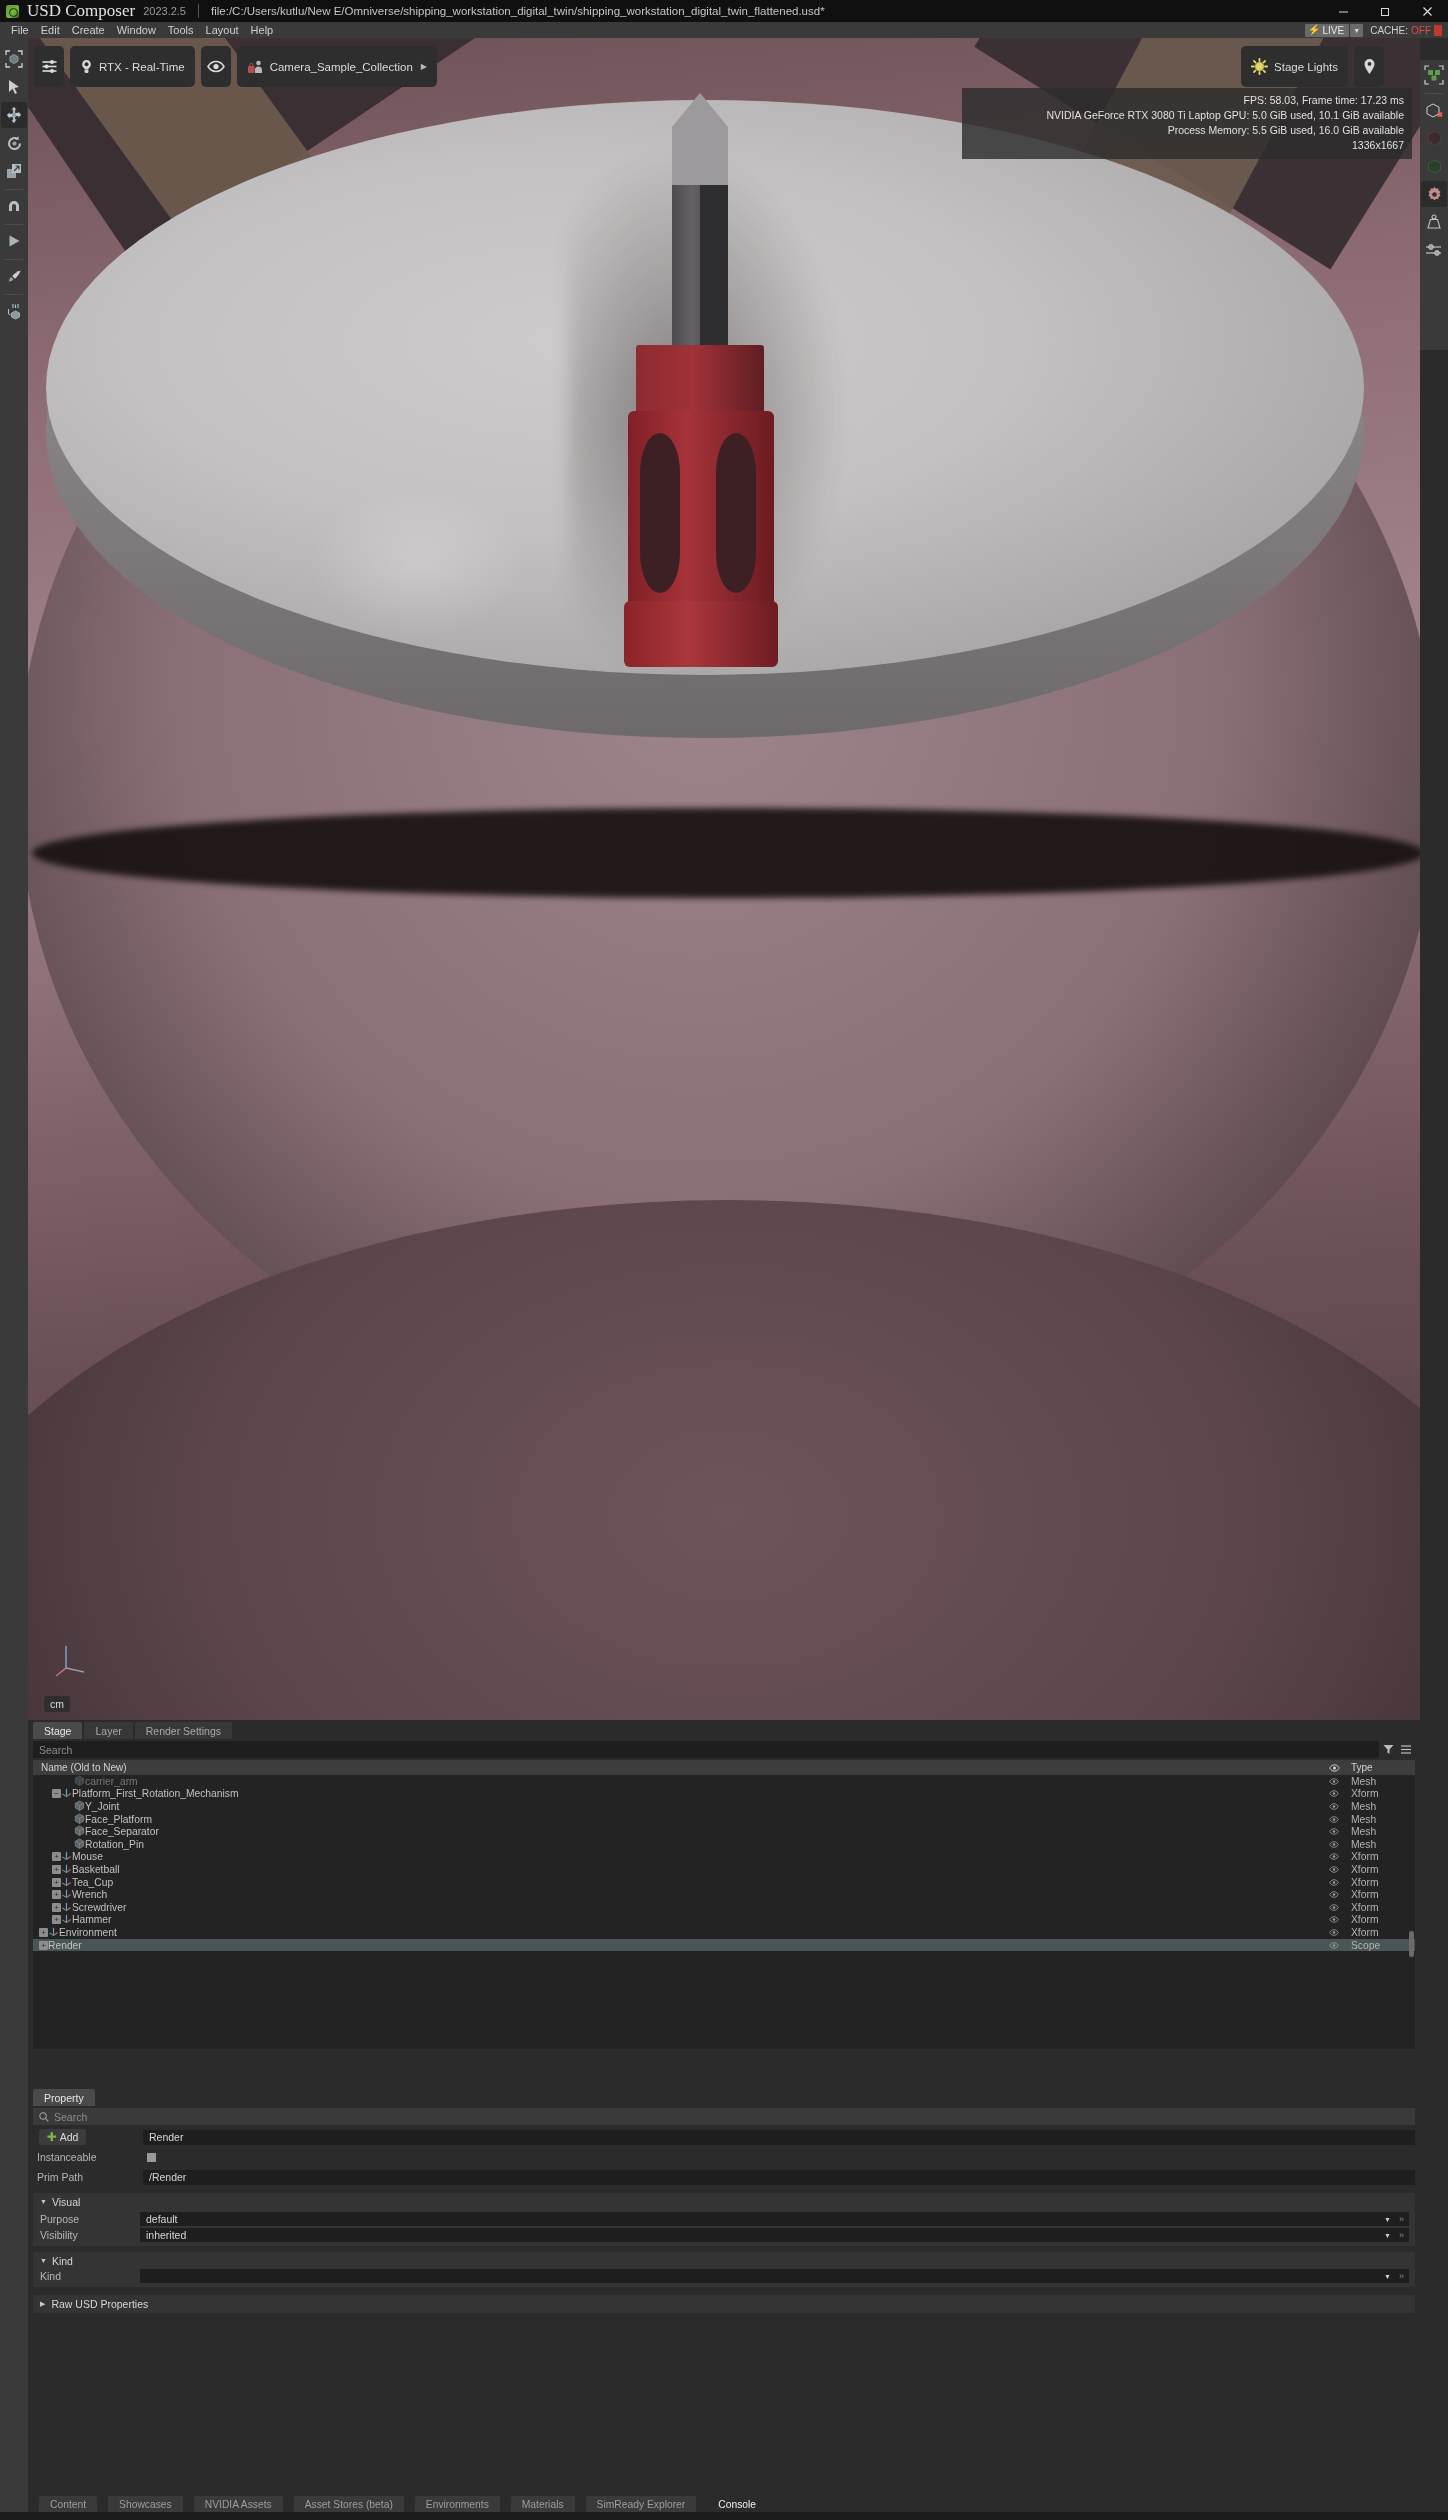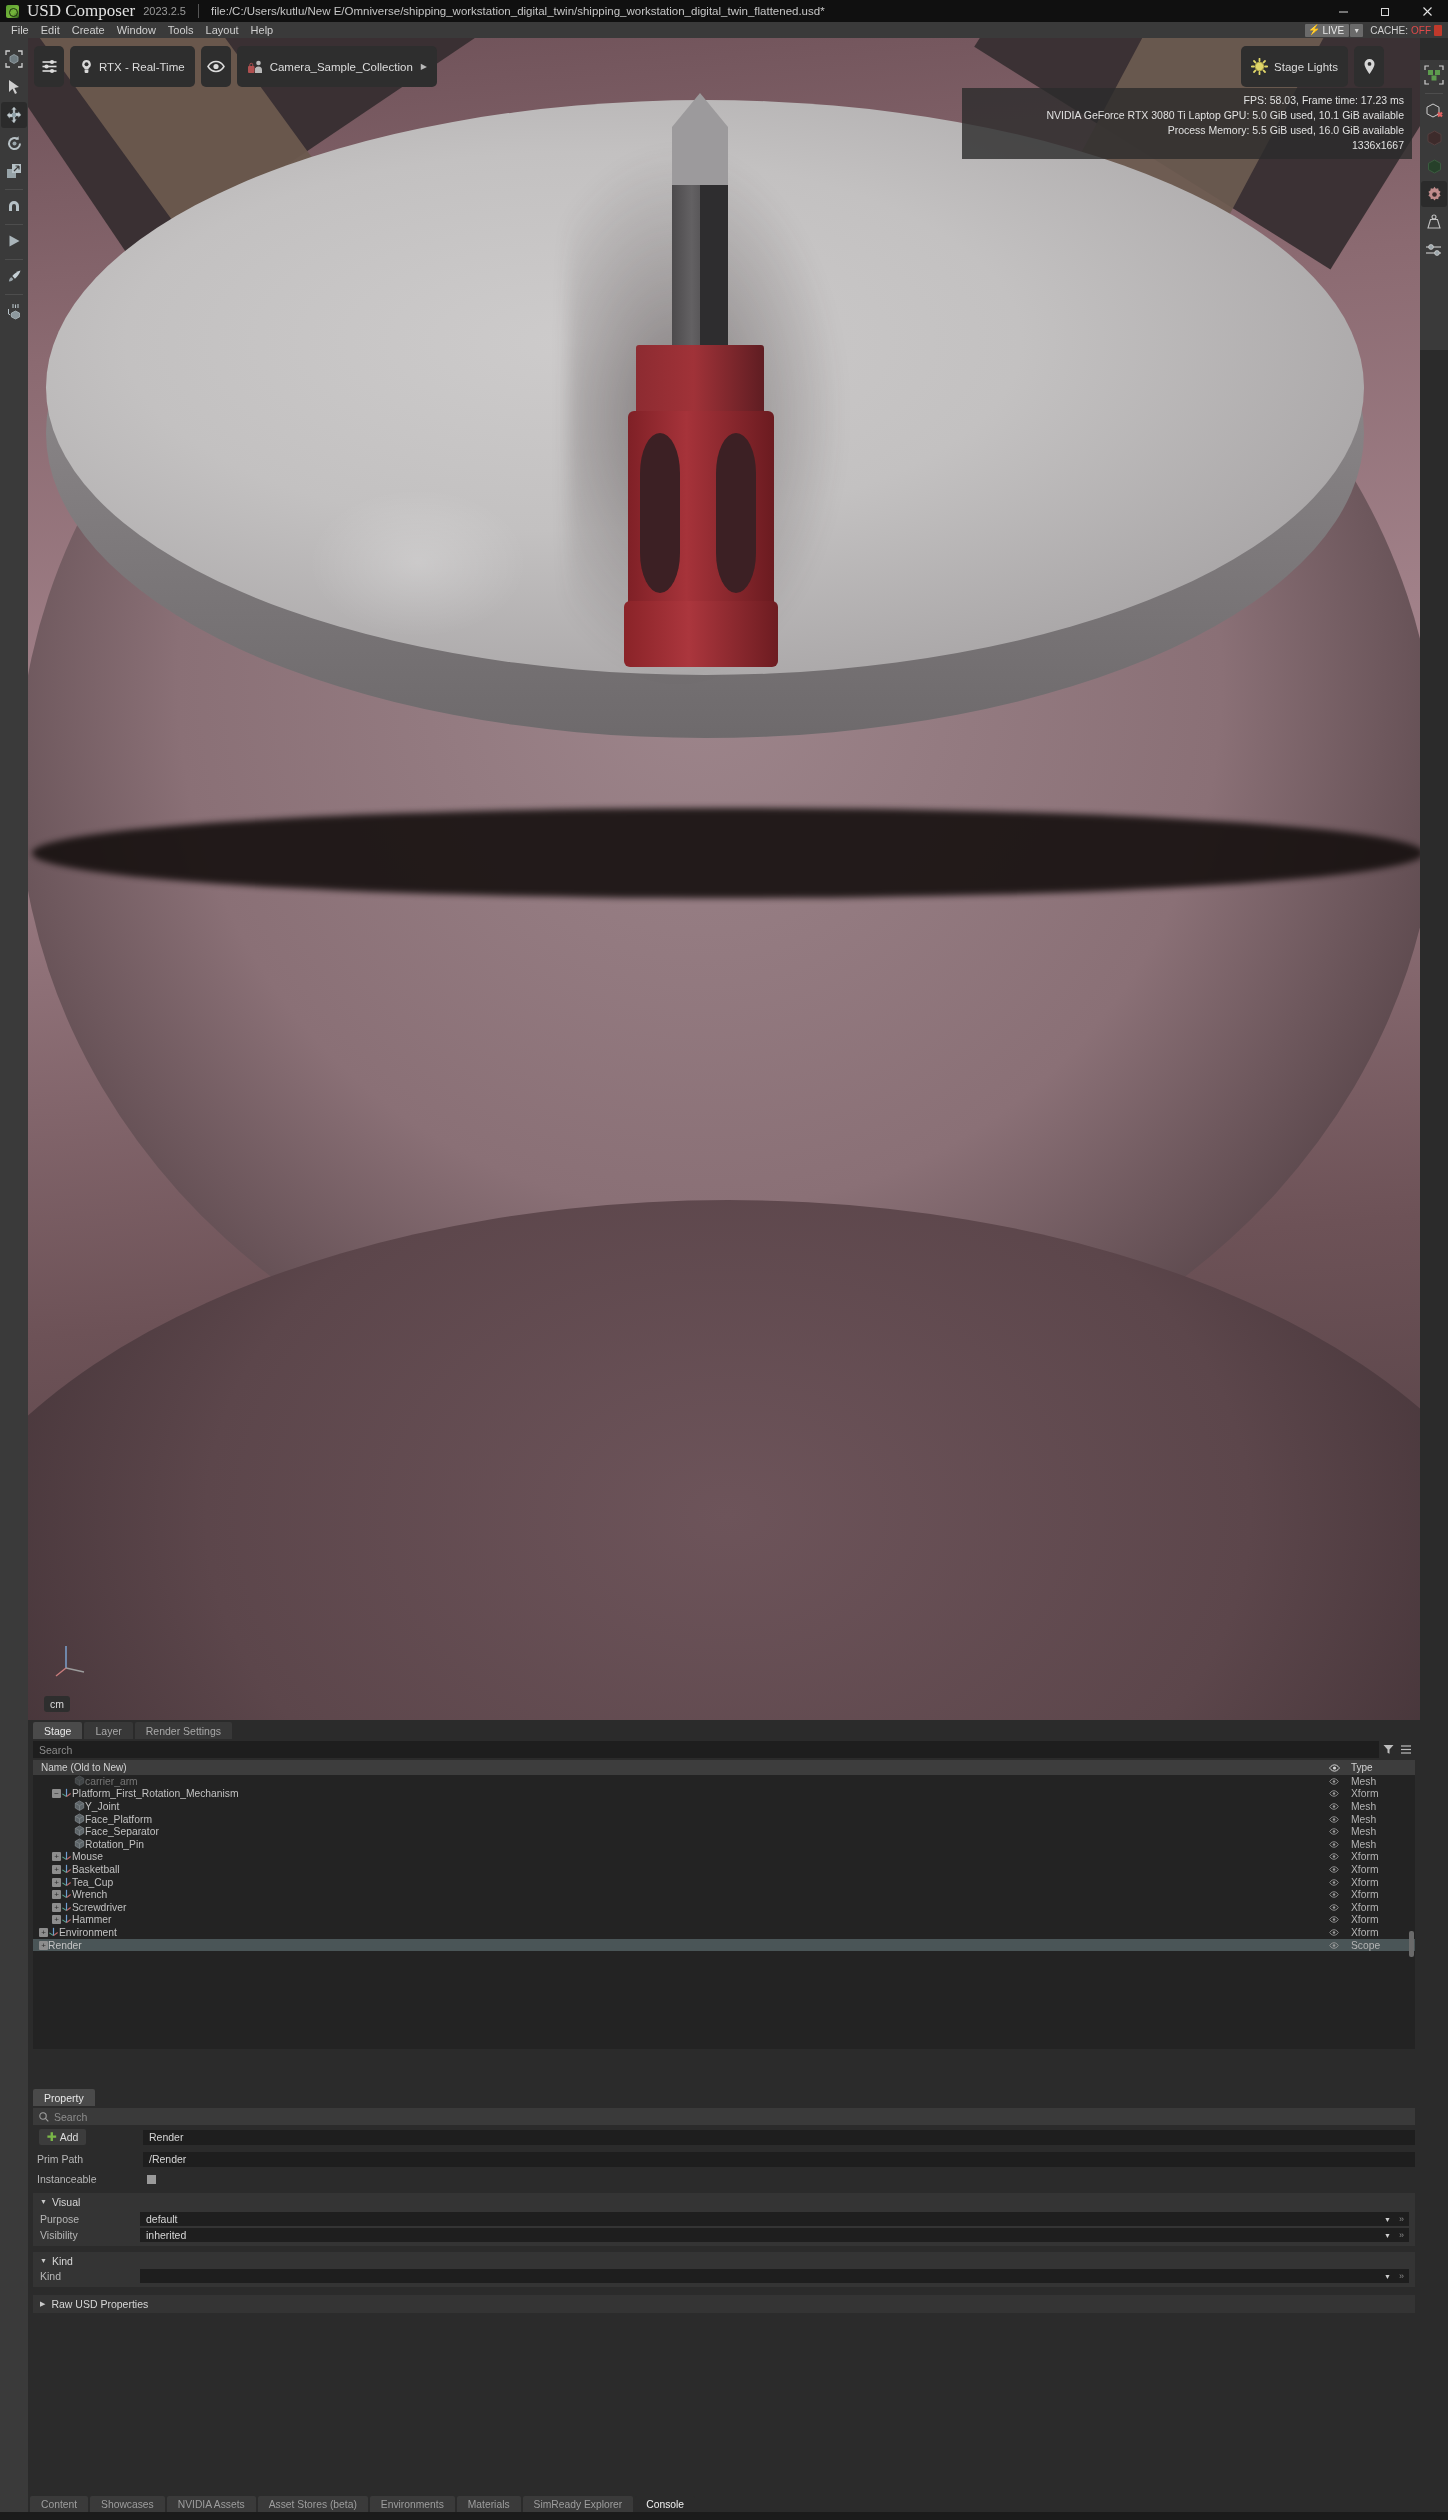--- a/index.html
+++ b/index.html
@@ -284,21 +284,21 @@
   }
   .caret-r { font-size: 7px; color: #c8c8c8; }
 
   
   .bottom-tabs {
     position: absolute; left: 28px; bottom: 8px; width: 1392px; height: 18px;
     display: flex; align-items: flex-end; padding-left: 2px;
   }
   .btab {
     height: 16px; padding: 0 11px; font-size: 10.3px; color: #9d9d9d; background: #3a3a3a;
-    display: flex; align-items: center; margin-right: 2px; border-radius: 2px 2px 0 0;
+    display: flex; align-items: center; margin-right: 2px; border-radius: 2px 2px 0 0; margin-left: 9px;
   }
   .btab.active { background: #2b2b2b; color: #f0f0f0; }
   .bottom-strip { position: absolute; left: 0; bottom: 0; width: 1448px; height: 8px; background: #1b1b1b; }
 </style>
 </head>
 <body>
 
 <div class="app">
 
   <div class="titlebar">
@@ -863,30 +863,30 @@
     <div class="prow">
       <div style="width:110px;display:flex;align-items:center;">
         <div class="add-btn">
           <span class="plus">✚</span>
           <span>Add</span>
         </div>
       </div>
       <div class="pfield">Render</div>
     </div>
 
-    <div class="prow">
-      <div class="plabel">Prim Path</div>
-      <div class="pfield">/Render</div>
-    </div>
-
     <div class="prow" style="height:16px;">
       <div class="plabel">Instanceable</div>
       <div style="flex:1;display:flex;align-items:center;">
         <div class="checkbox"></div>
       </div>
+    </div>
+
+    <div class="prow">
+      <div class="plabel">Prim Path</div>
+      <div class="pfield">/Render</div>
     </div>
 
     <div class="section">
       <div class="sec-head">
         <span class="caret-d">▼</span>
         <span>Visual</span>
       </div>
       <div class="sec-row">
         <div class="sec-label">Purpose</div>
         <div class="combo">

